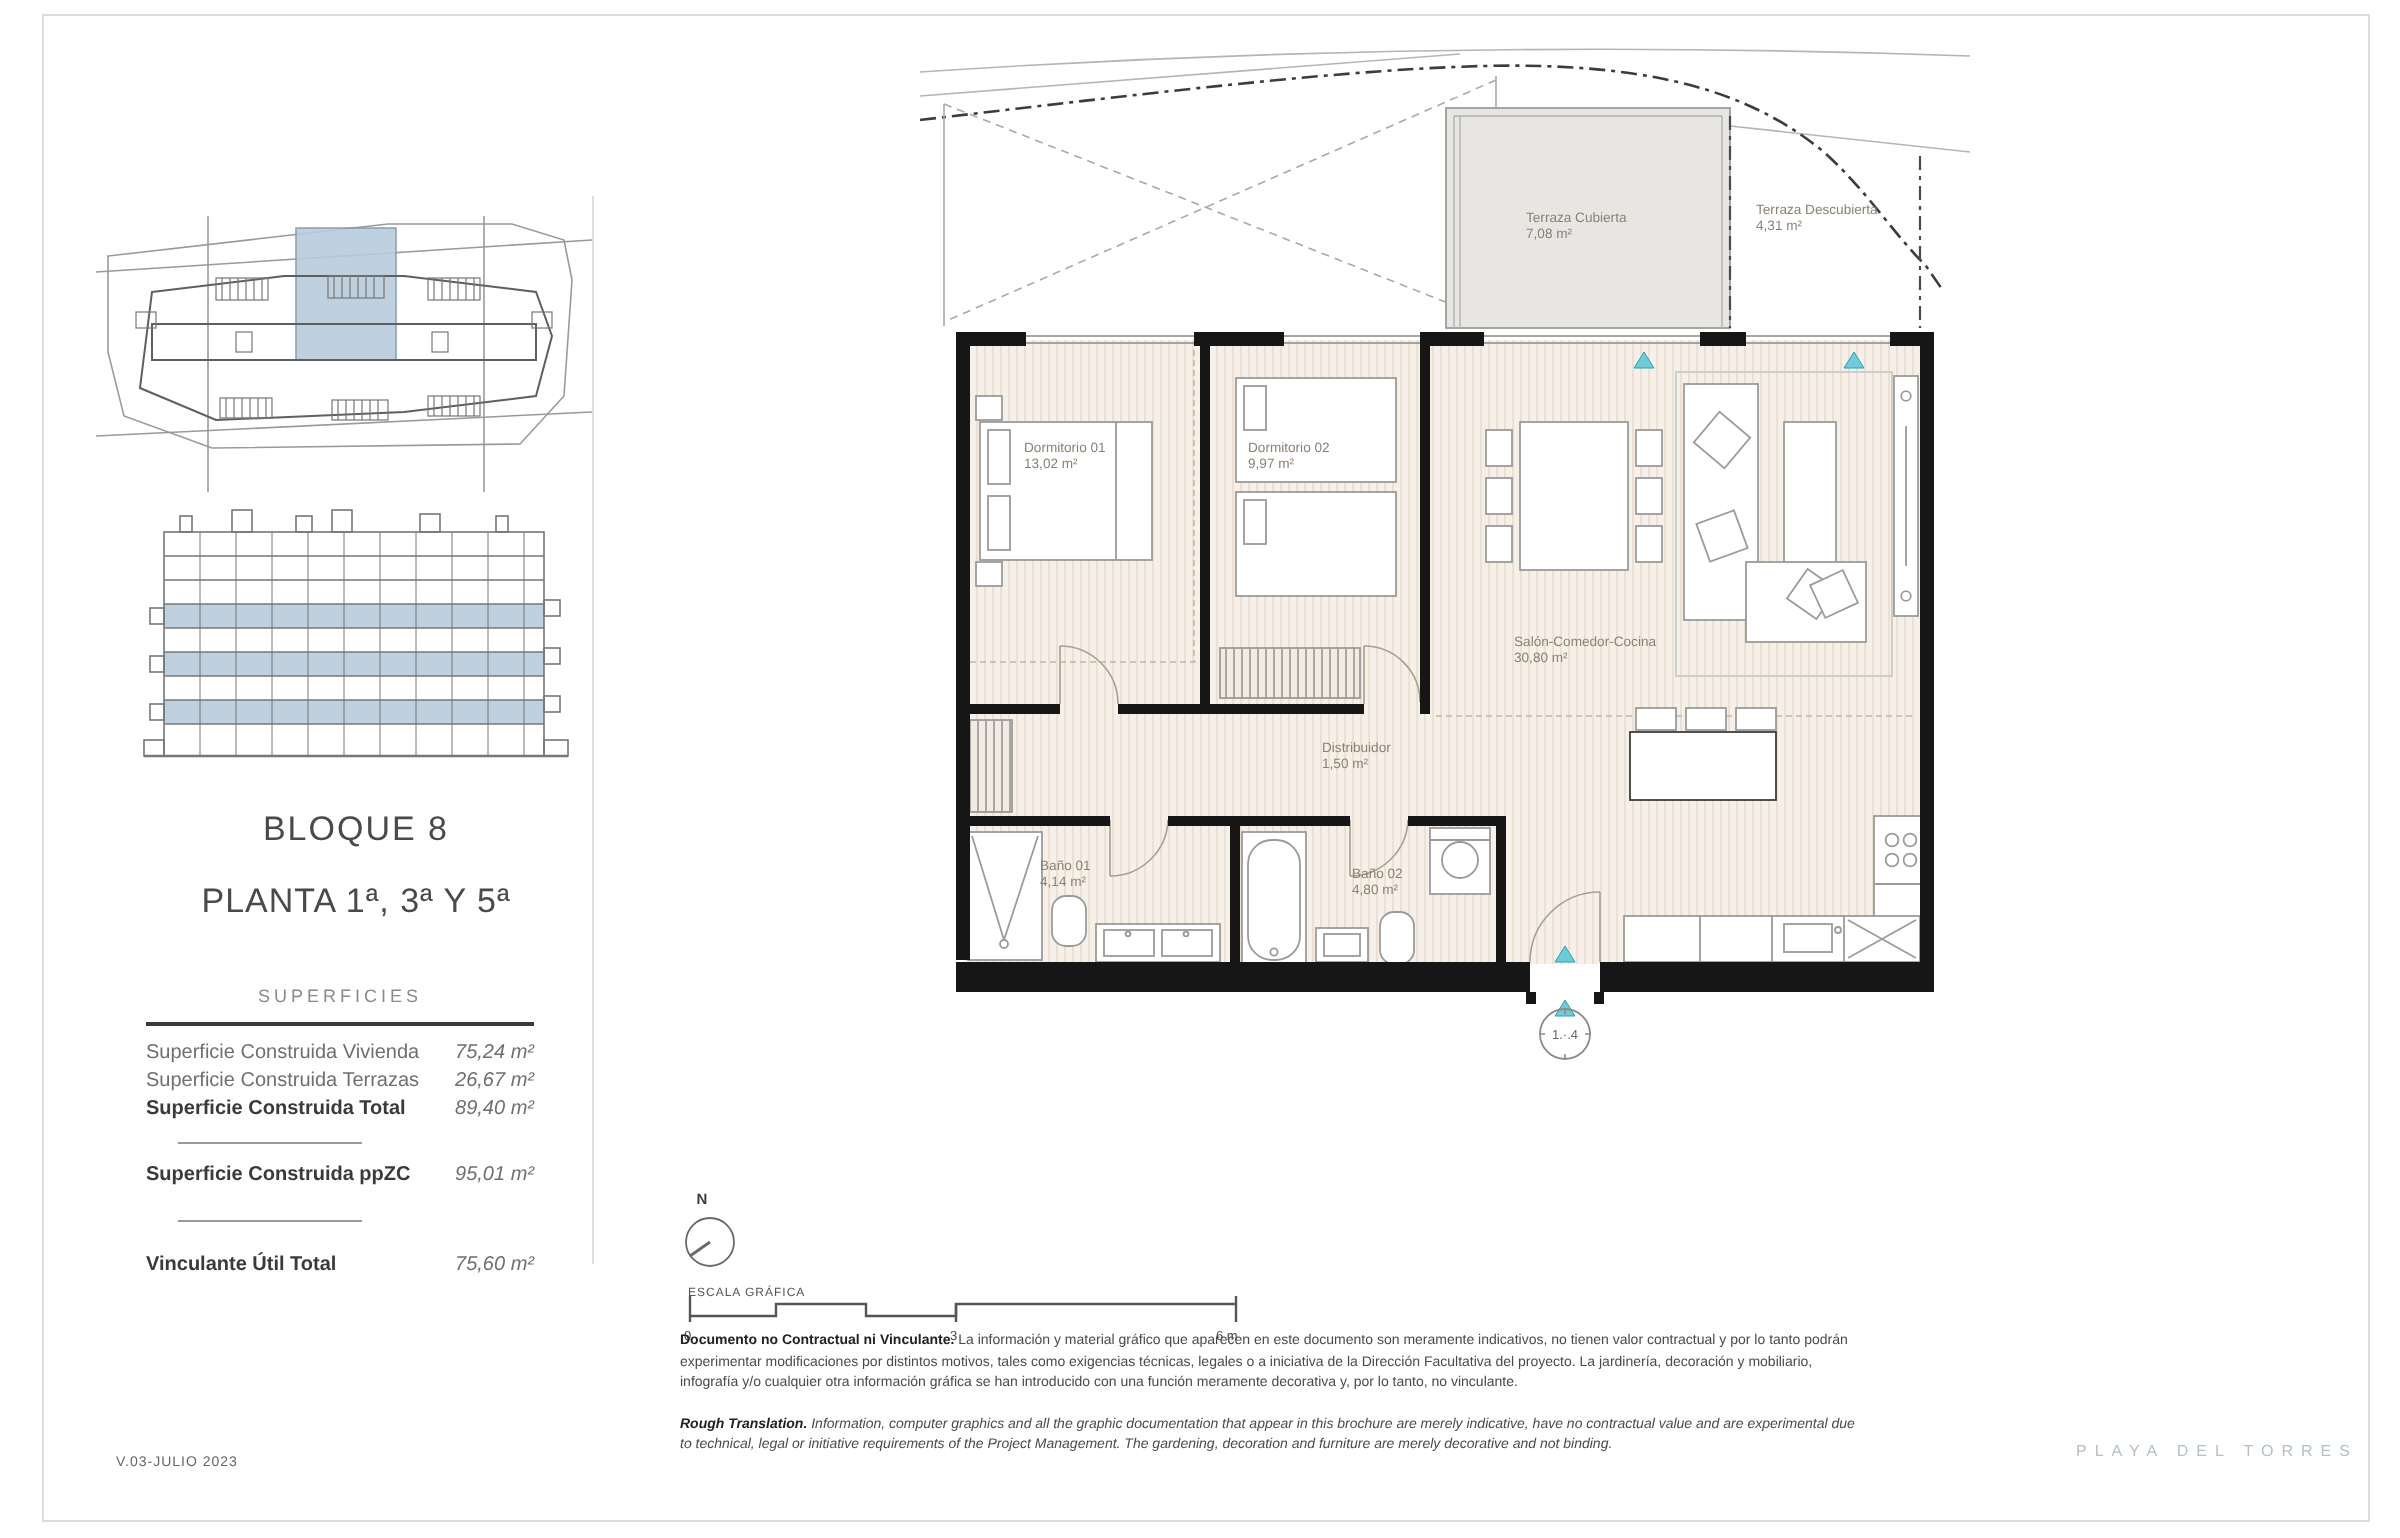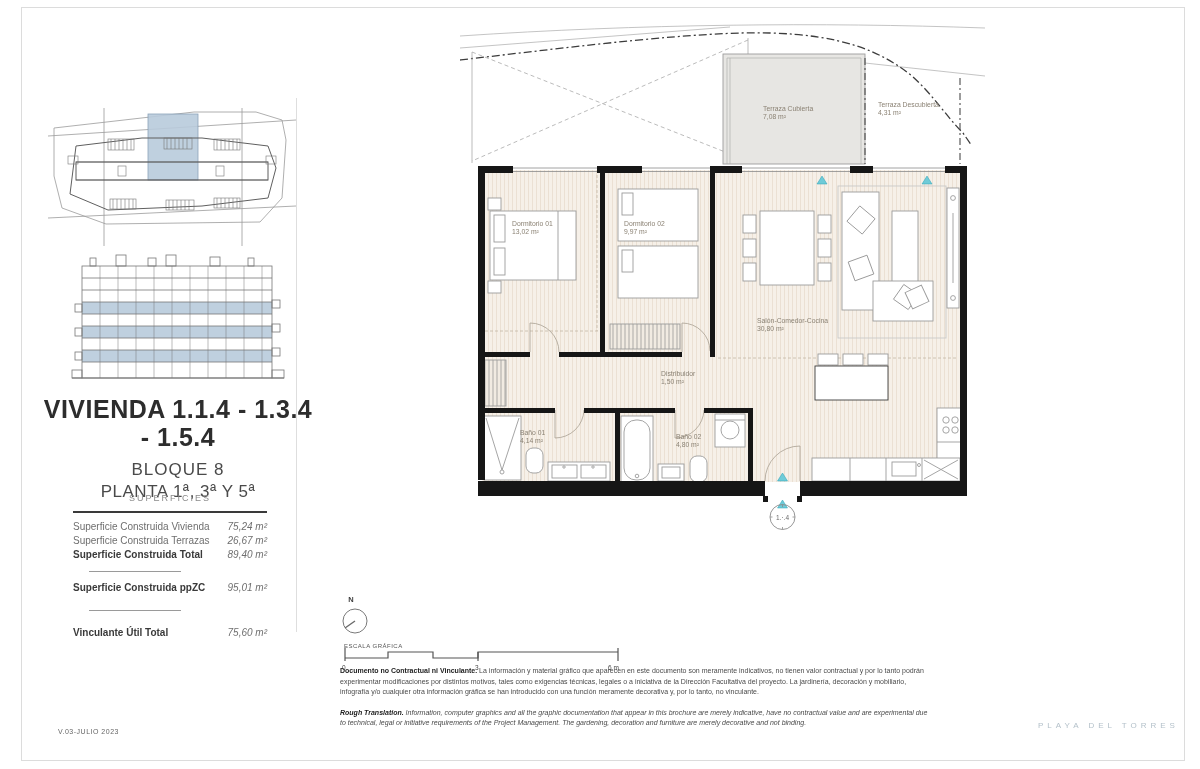--- a/index.html
+++ b/index.html
@@ -8,21 +8,21 @@
     font-family:"Liberation Sans", sans-serif;color:#333;overflow:hidden;
   }
   .abs{position:absolute;}
   .page-frame{left:21px;top:7px;width:1162px;height:752px;border:1px solid #dcdcdc;}
   .col-sep{left:296px;top:98px;width:1px;height:534px;background:#dedede;}
 
   
   .title-block{left:40px;top:396px;width:276px;text-align:center;}
   .main-title{font-size:25px;font-weight:bold;line-height:1.1;color:#2d2d2d;letter-spacing:.5px;}
   .sub1{font-size:17px;color:#4a4a4a;margin-top:9px;letter-spacing:1px;}
-  .sub2{font-size:17px;color:#4a4a4a;margin-top:2px;letter-spacing:.5px;}
+  .sub2{font-size:17px;color:#4a4a4a;margin-top:16px;letter-spacing:.5px;}
 
   .sup-table{left:73px;top:493px;width:194px;font-size:10px;}
   .sup-header{text-align:center;font-size:9px;letter-spacing:2px;color:#8a8a8a;padding-bottom:8px;border-bottom:2px solid #3a3a3a;}
   .sup-rows{margin-top:7px;}
   .sup-row{display:flex;justify-content:space-between;line-height:14px;color:#6f6f6f;}
   .sup-row.bold .lbl{font-weight:bold;color:#3a3a3a;}
   .sup-row .val{font-style:italic;color:#6f6f6f;}
   .sep{width:92px;margin:9px 0 9px 16px;border-top:1px solid #9a9a9a;height:0;}
 
   
@@ -96,21 +96,20 @@
     <rect x="202" y="48" width="8" height="8"></rect>
       <rect x="202" y="72" width="8" height="8"></rect>
       <rect x="202" y="96" width="8" height="8"></rect>
     <path d="M2,126 H214" stroke-width="1.2"></path>
     <rect x="2" y="118" width="10" height="8"></rect>
       <rect x="202" y="118" width="12" height="8"></rect>
   </g>
 </svg>
 
 <div class="abs title-block">
-  <div class="main-title">VIVIENDA 1.1.4 - 1.3.4 - 1.5.4</div>
   <div class="sub1">BLOQUE 8</div>
   <div class="sub2">PLANTA 1ª, 3ª Y 5ª</div>
 </div>
 
 <div class="abs sup-table">
   <div class="sup-header">SUPERFICIES</div>
   <div class="sup-rows">
     <div class="sup-row">
       <span class="lbl">Superficie Construida Vivienda</span>
       <span class="val">75,24 m²</span>

